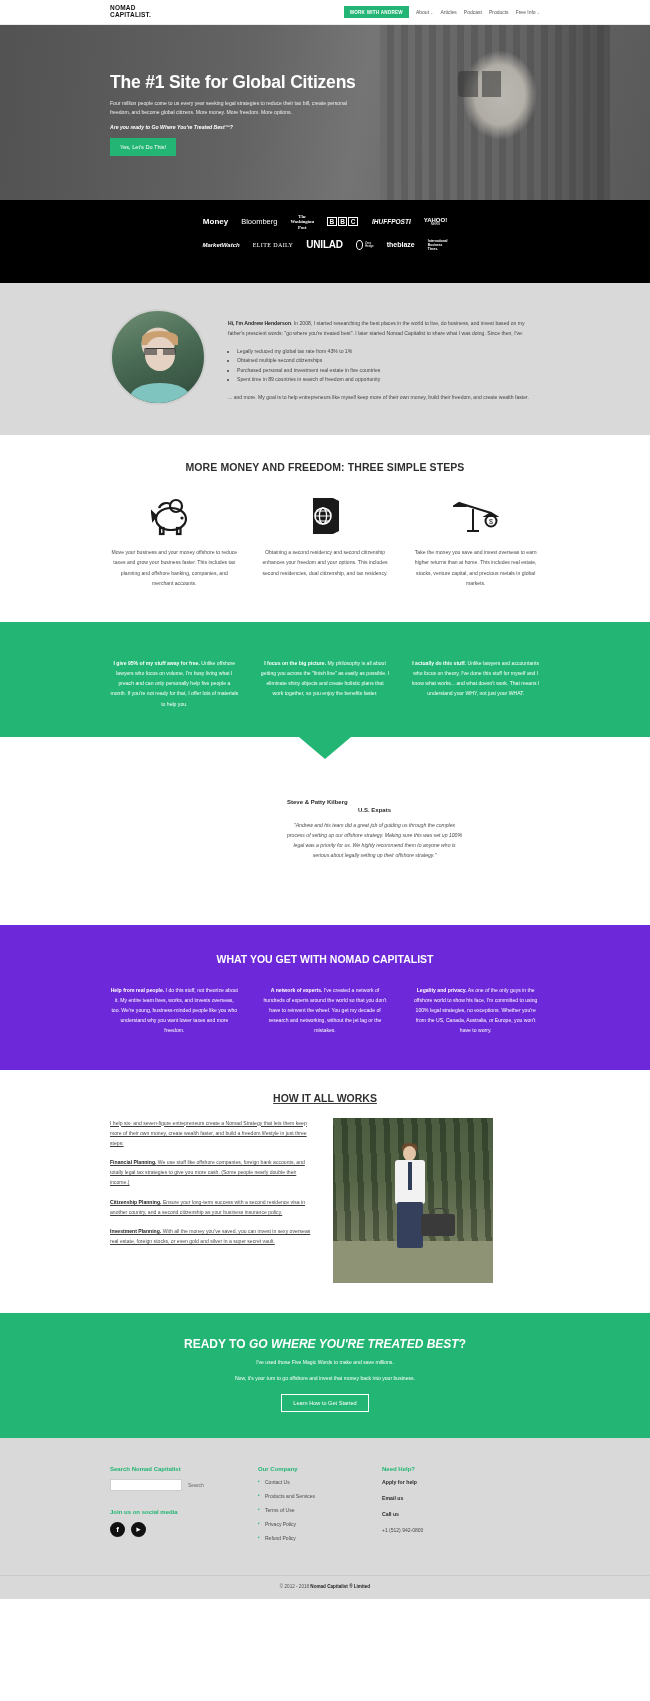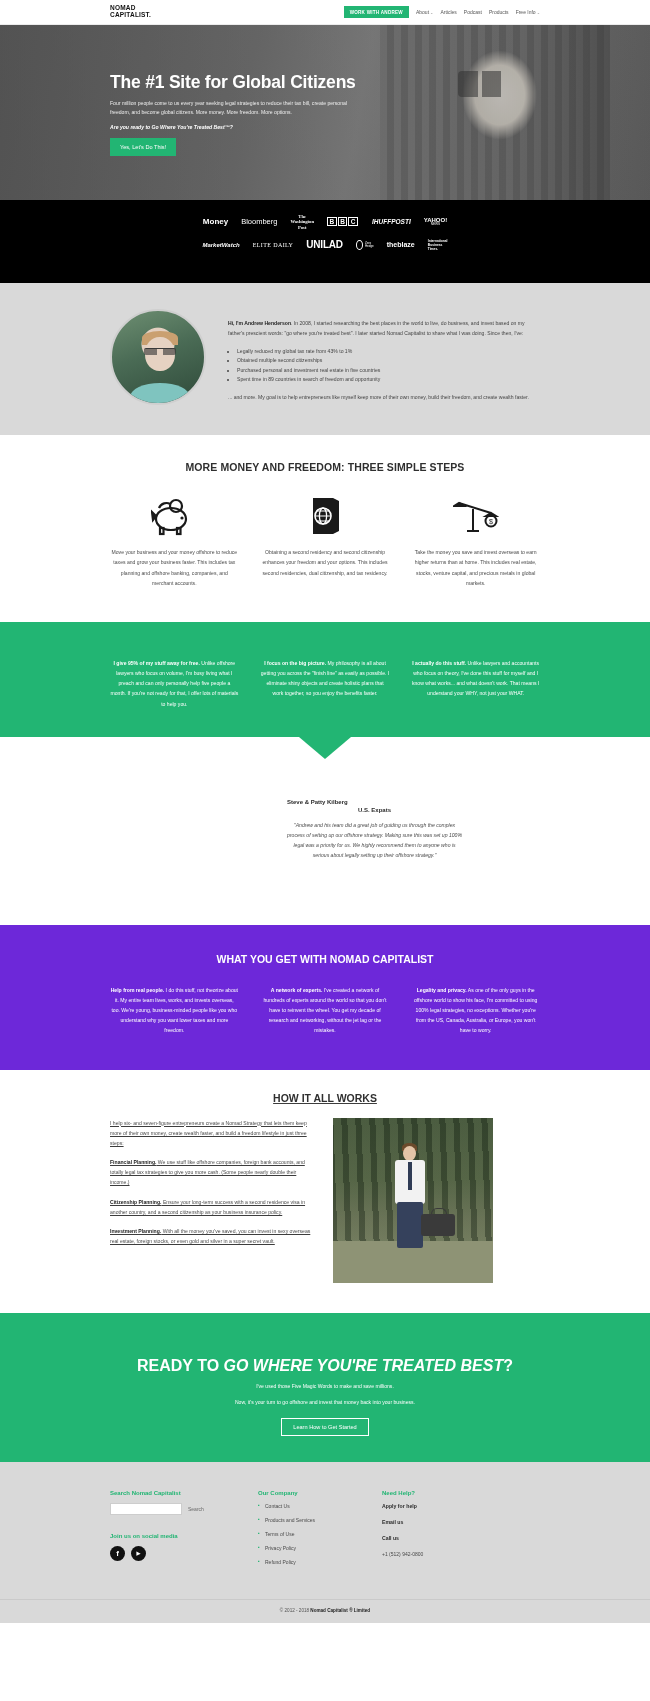--- a/index.html
+++ b/index.html
@@ -158,21 +158,21 @@
   .how-photo .man-head{position:absolute;left:70px;top:28px;width:13px;height:15px;border-radius:50%;background:#e3c5a8;}
   .how-photo .man-hair{position:absolute;left:69px;top:25px;width:15px;height:8px;border-radius:50% 50% 0 0;background:#6b4a2b;}
   .how-photo .man-shirt{position:absolute;left:62px;top:42px;width:30px;height:44px;background:#f2f2f2;border-radius:3px;}
   .how-photo .man-tie{position:absolute;left:75px;top:44px;width:4px;height:28px;background:#2f3c55;}
   .how-photo .man-legs{position:absolute;left:64px;top:84px;width:26px;height:46px;background:#35415c;border-radius:2px;}
   .how-photo .bag{position:absolute;left:88px;top:96px;width:34px;height:22px;background:#3a3a3a;border-radius:3px;}
   .how-photo .bag:after{content:"";position:absolute;left:10px;top:-6px;width:14px;height:8px;border:1.5px solid #3a3a3a;border-bottom:none;border-radius:6px 6px 0 0;}
 
   
   .ready { background:#22b573; padding:24px 0 26px; text-align:center; }
-  .ready h2 { color:#fff; font-size:16px; font-weight:bold;margin-top:20px; }
+  .ready h2 { color:#fff; font-size:12px; font-weight:bold; }
   .ready h2 em { font-style:italic; }
   .ready p { color:#fff; font-size:5.1px; line-height:2.1; margin-top:6px; }
   .ready-btn { display:inline-block; margin-top:10px; border:1px solid #fff; color:#fff;
                font-size:5.6px; padding:5px 11px; background:transparent; }
 
   
   .footer { background:#d9d9d9; padding:28px 0 26px; }
   .footer-inner { width:430px; margin:0 auto; display:flex; }
   .f-col1 { width:148px; }
   .f-col2 { width:124px; }

